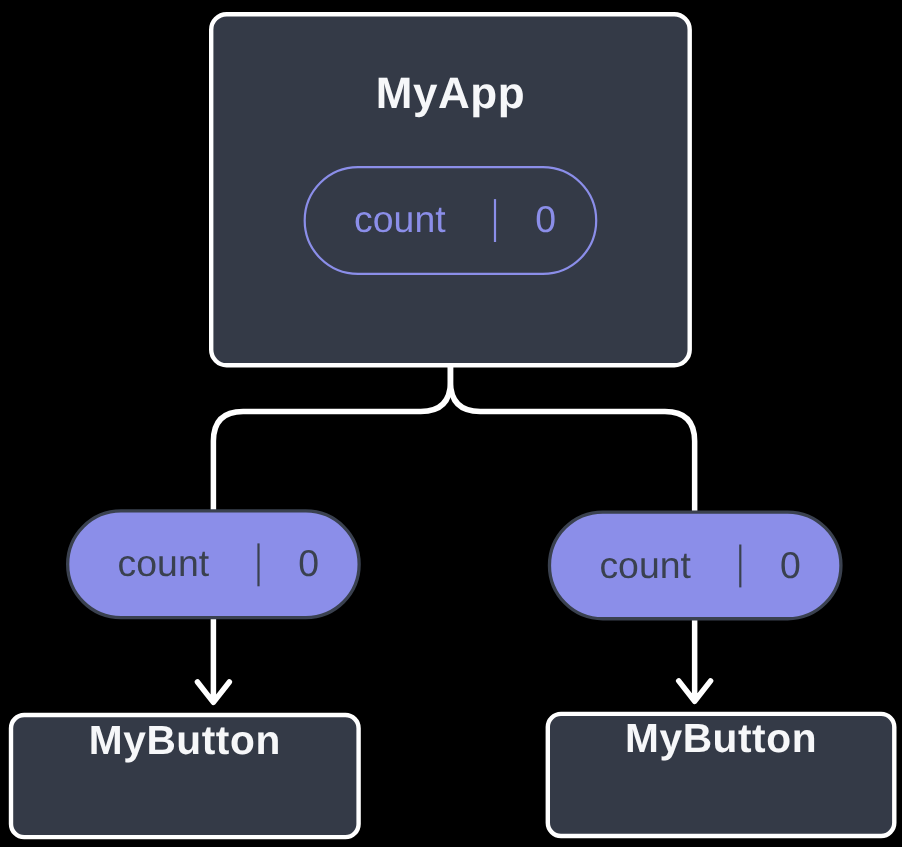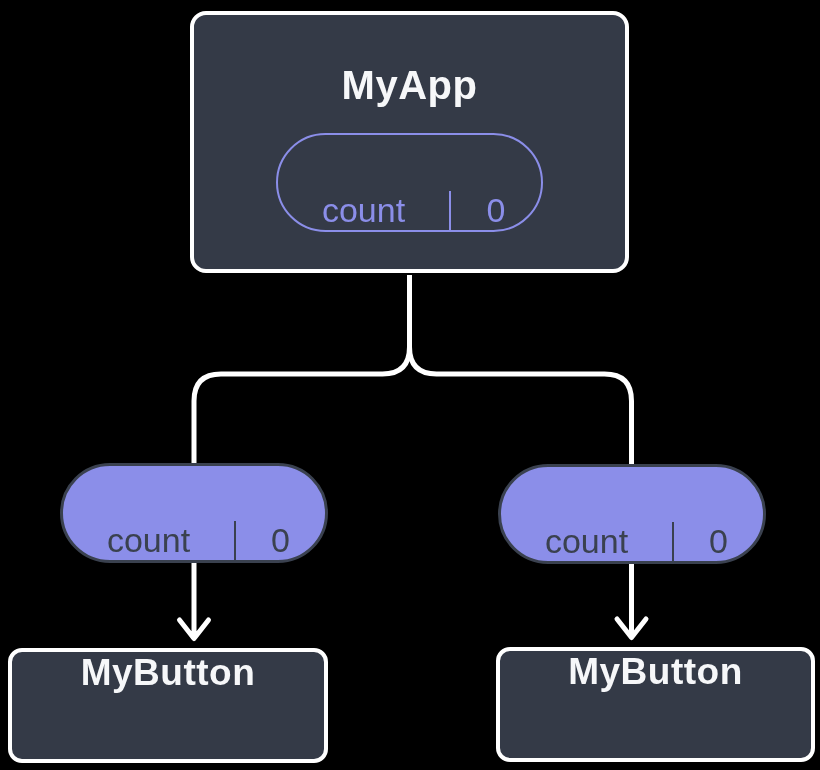--- a/index.html
+++ b/index.html
@@ -24,38 +24,39 @@
     position: absolute;
     box-sizing: border-box;
     background: #343a47;
     border: 4px solid #ffffff;
     z-index: 1;
   }
   .node-root {
     left: 190px;
     top: 11px;
     width: 439px;
-    height: 262px;
+    height: 323px;
     border-radius: 16px;
     display: flex;
     flex-direction: column;
     align-items: center;
+    gap: 18px;
   }
   .node-title {
     margin-top: 46px;
     font-size: 40px;
     line-height: 48px;
     font-weight: 700;
     color: #f6f7f9;
     letter-spacing: 0.5px;
   }
   .pill {
     box-sizing: border-box;
     display: flex;
-    align-items: flex-end;
+    align-items: center;
     border-radius: 52px;
     overflow: hidden;
     z-index: 1;
   }
   .pill-name, .pill-value {
     display: flex;
     align-items: center;
     justify-content: center;
     font-size: 34px;
   }

